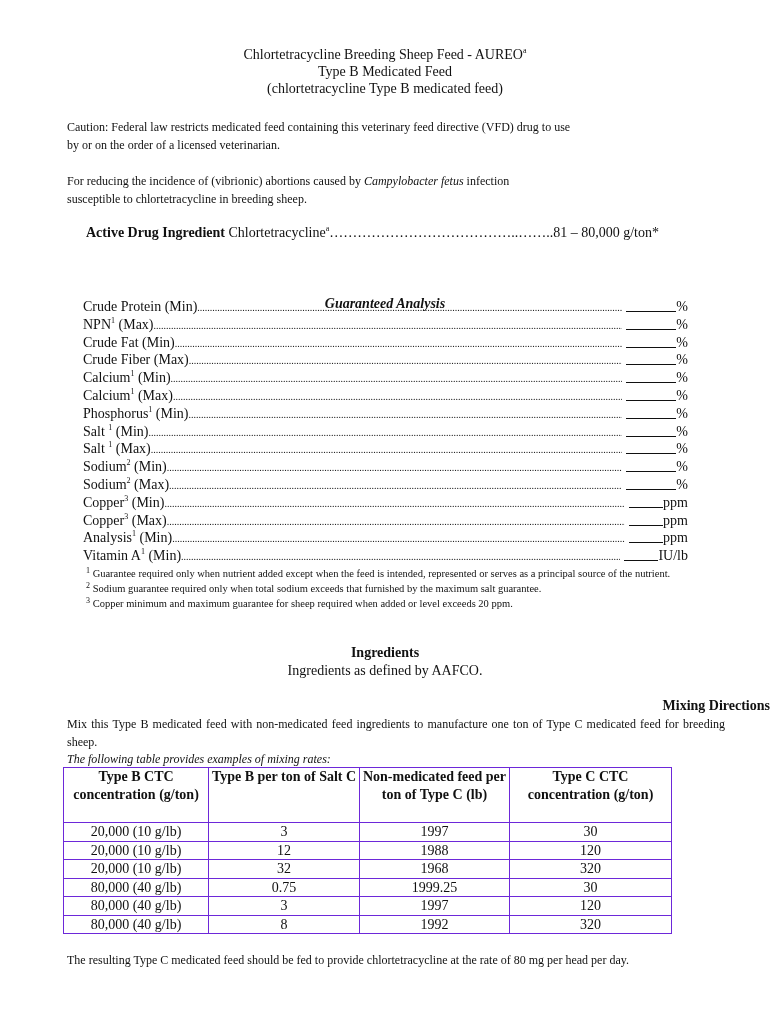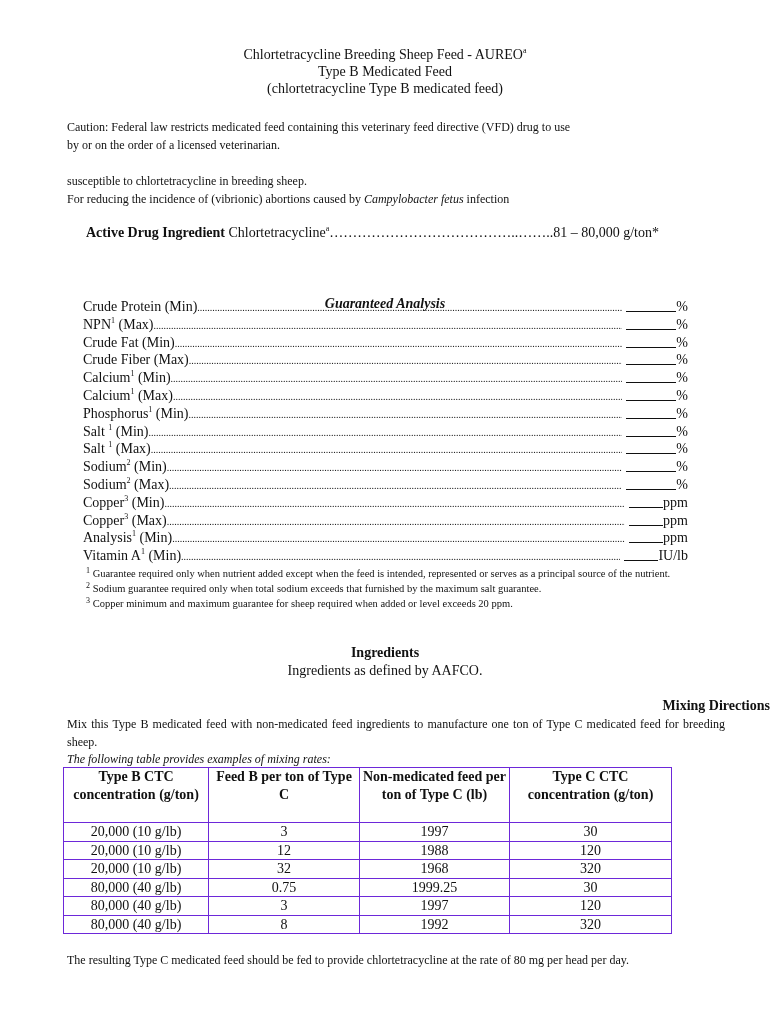--- a/index.html
+++ b/index.html
@@ -42,22 +42,22 @@
   <div class="b">Type B Medicated Feed</div>
   <div>(chlortetracycline Type B medicated feed)</div>
 </div>
 
 <div class="abs para" style="top:118px;">
   <div>Caution: Federal law restricts medicated feed containing this veterinary feed directive (VFD) drug to use</div>
   <div>by or on the order of a licensed veterinarian.</div>
 </div>
 
 <div class="abs para" style="top:172px;">
+  <div><span>For reducing the incidence of (vibrionic) abortions caused by </span><span class="italic">Campylobacter fetus</span><span> infection</span></div>
   <div>susceptible to chlortetracycline in breeding sheep.</div>
-  <div><span>For reducing the incidence of (vibrionic) abortions caused by </span><span class="italic">Campylobacter fetus</span><span> infection</span></div>
 </div>
 
 <div class="abs active">
   <b>Active Drug Ingredient</b><span> Chlortetracycline</span><sup>a</sup><span>…………………………………..……..</span><span>81 – 80,000 g/ton*</span>
 </div>
 
 <div class="abs center section-head" style="top:296px;font-style:italic;">Guaranteed Analysis</div>
 
 <div class="abs ga-list" id="ga-list">
     <div class="ga-row">
@@ -162,21 +162,21 @@
 <div class="abs center" style="top:663px;">Ingredients as defined by AAFCO.</div>
 
 <div class="abs center section-head" style="top:698px;text-align:right;">Mixing Directions</div>
 <div class="abs para justify" style="top:715px; width:658px; line-height:18px;">Mix this Type B medicated feed with non-medicated feed ingredients to manufacture one ton of Type C medicated feed for breeding sheep.</div>
 <div class="abs para italic" style="top:750px;">The following table provides examples of mixing rates:</div>
 
 <table class="mix">
   <thead>
     <tr>
       <th style="width:140px;">Type B CTC concentration (g/ton)</th>
-      <th style="width:146px;">Feed B per ton of Type C</th>
+      <th style="width:146px;">Type B per ton of Salt C</th>
       <th style="width:145px;">Non-medicated feed per ton of Type C (lb)</th>
       <th>Type C CTC concentration (g/ton)</th>
     </tr>
   </thead>
   <tbody id="mix-body">
       <tr>
         <td>20,000 (10 g/lb)</td>
         <td>3</td>
         <td>1997</td>
         <td>30</td>

